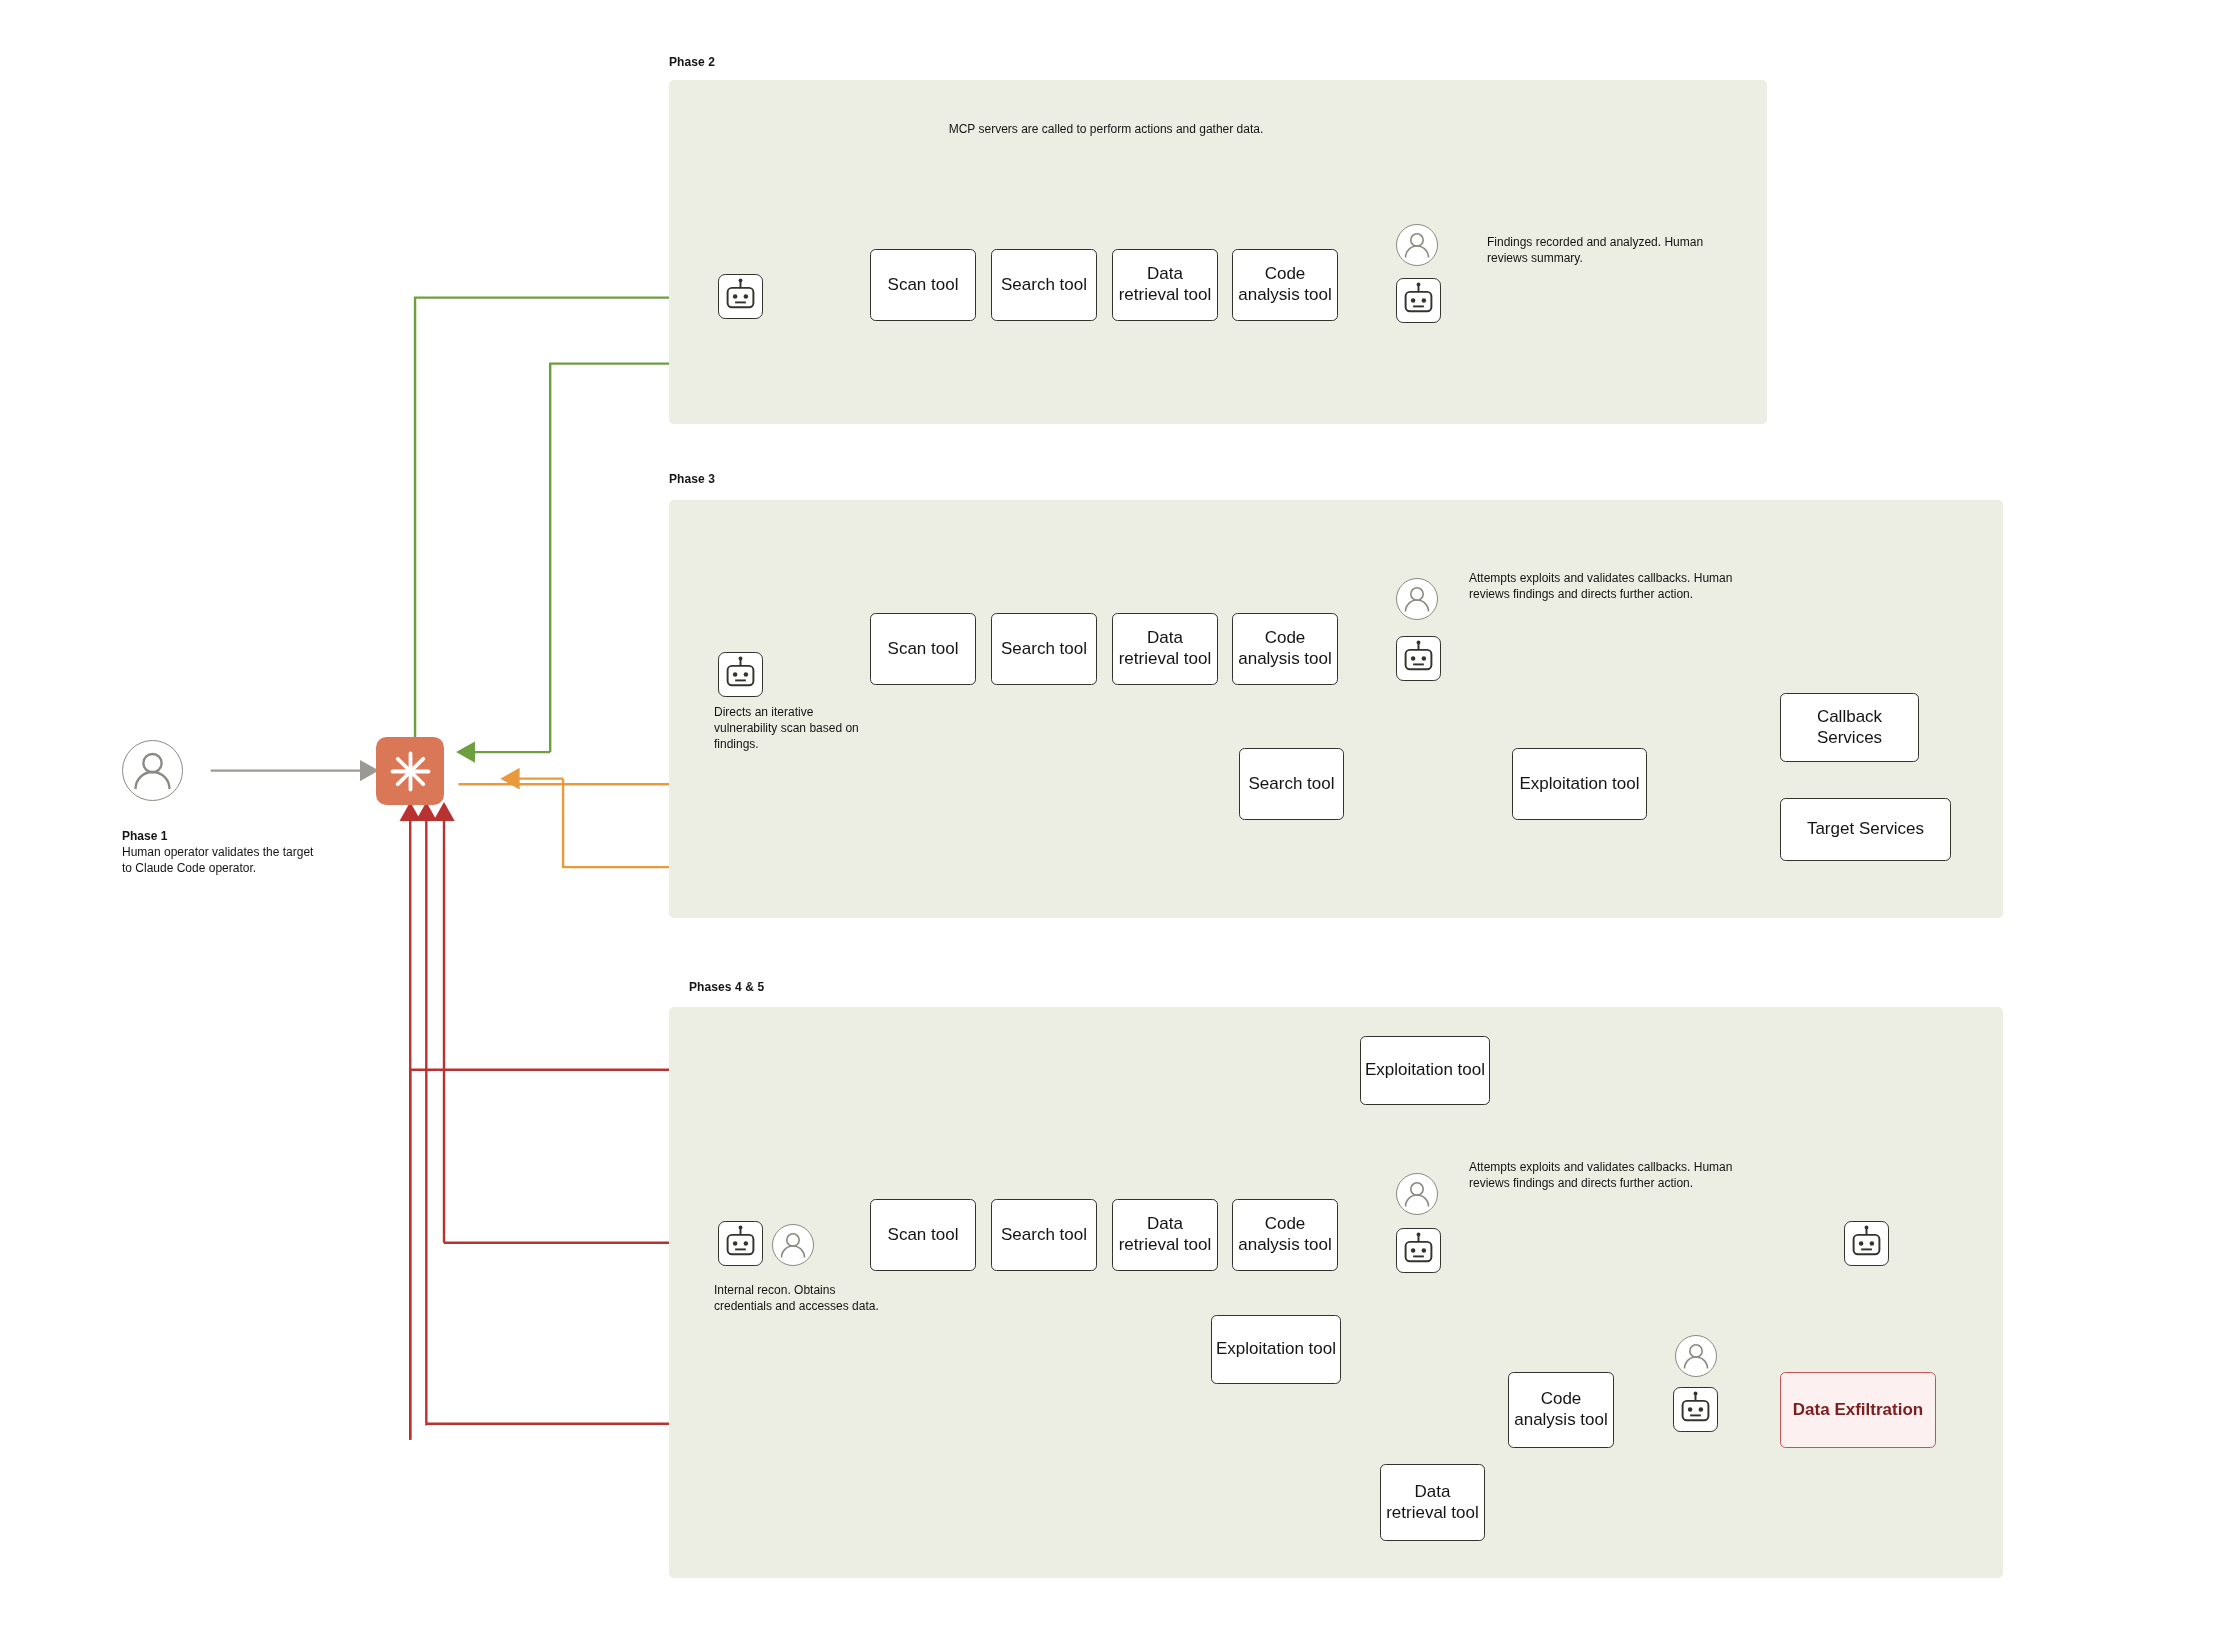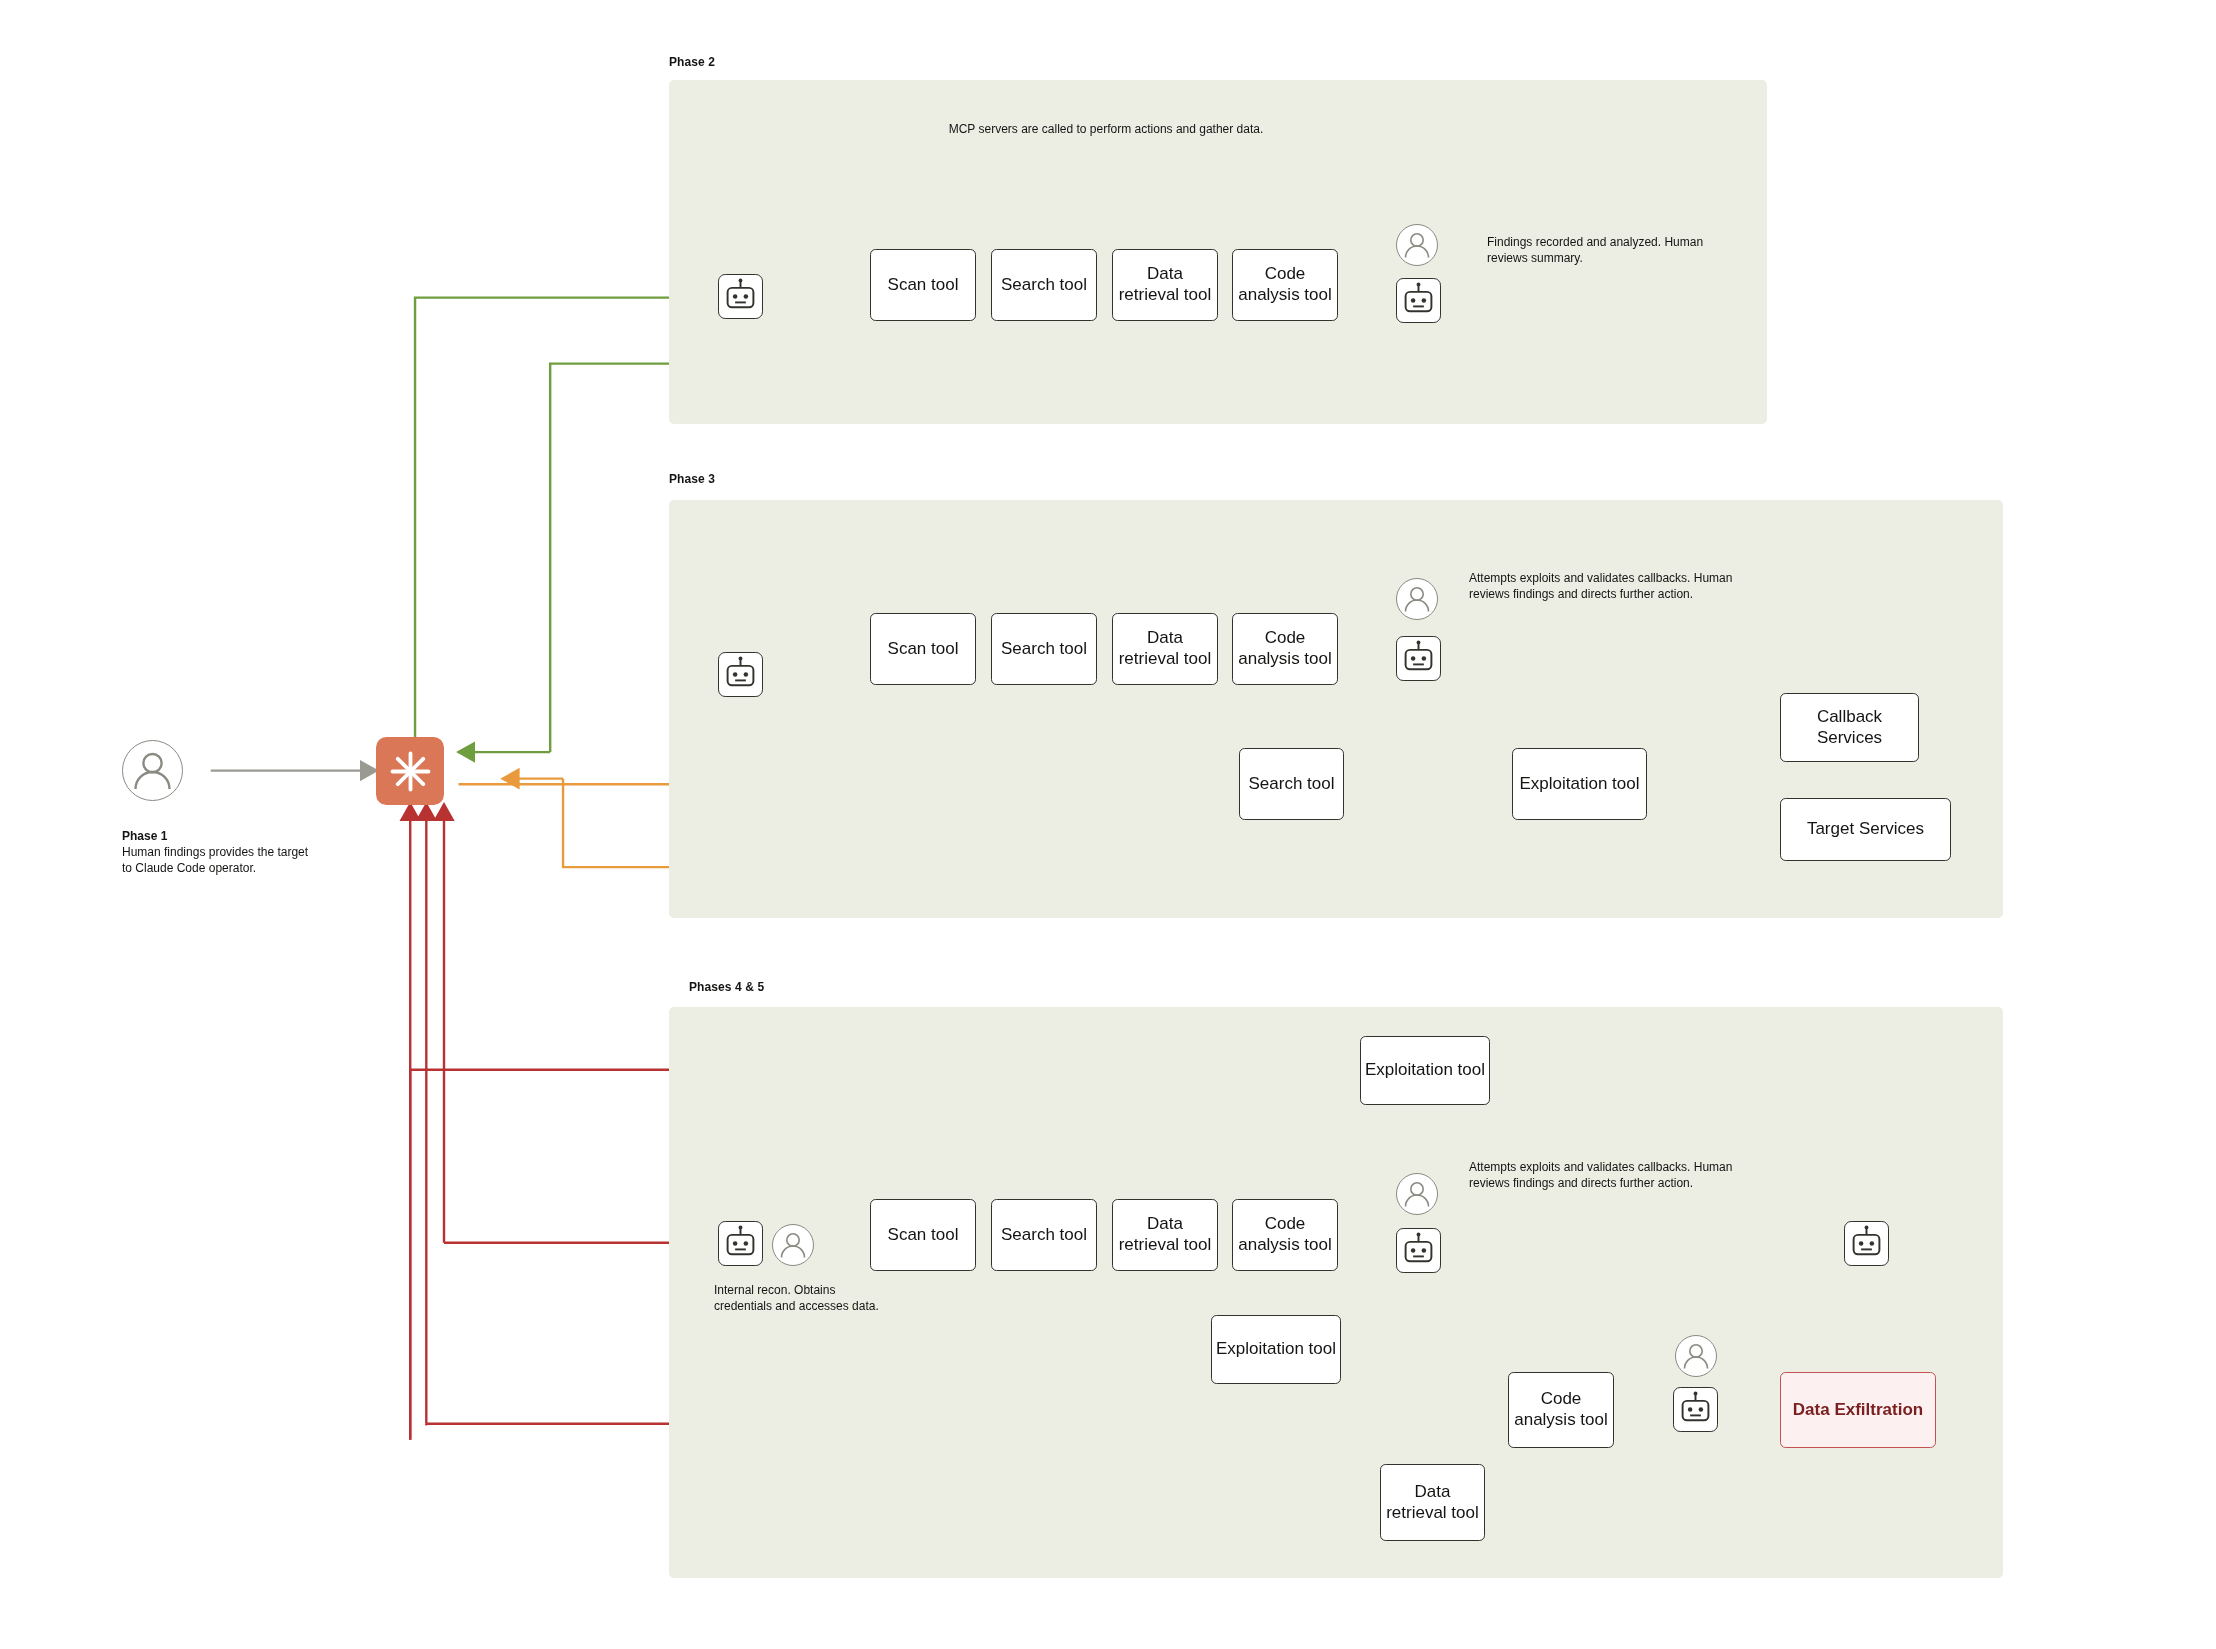--- a/index.html
+++ b/index.html
@@ -183,21 +183,21 @@
   </svg>
 
   <div class="human big" style="left:122px;top:740px;">
     <svg viewBox="0 0 40 40">
         <circle cx="20" cy="15" r="6.2" fill="none" stroke="#8a8a82" stroke-width="1.6"></circle>
         <path d="M8.5 32.5a11.5 11.5 0 0 1 23 0" fill="none" stroke="#8a8a82" stroke-width="1.6"></path>
       </svg>
   </div>
   <div class="note" style="left:122px;top:829px;width:193px;">
     <div class="bold">Phase 1</div>
-    <div>Human findings provides the target to Claude Code operator.</div>
+    <div>Human operator validates the target to Claude Code operator.</div>
   </div>
 
   <div class="claude-logo" style="left:376px;top:737px;">
     <svg viewBox="0 0 40 40">
       <g stroke="#ffffff" stroke-width="3.4" stroke-linecap="round">
         <line x1="20" y1="4" x2="20" y2="36"></line>
         <line x1="4" y1="20" x2="36" y2="20"></line>
         <line x1="8.7" y1="8.7" x2="31.3" y2="31.3"></line>
         <line x1="31.3" y1="8.7" x2="8.7" y2="31.3"></line>
       </g>
@@ -248,20 +248,21 @@
   <div class="bot" style="left:718px;top:652px;">
     <svg viewBox="0 0 40 40">
         <rect x="8" y="12" width="24" height="18" rx="4" fill="none" stroke="#33332e" stroke-width="1.8"></rect>
         <line x1="20" y1="6" x2="20" y2="12" stroke="#33332e" stroke-width="1.8"></line>
         <circle cx="20" cy="5" r="1.8" fill="#33332e"></circle>
         <circle cx="15" cy="20" r="2.1" fill="#33332e"></circle>
         <circle cx="25" cy="20" r="2.1" fill="#33332e"></circle>
         <line x1="15" y1="25.5" x2="25" y2="25.5" stroke="#33332e" stroke-width="1.8"></line>
       </svg>
   </div>
+  <div class="note" style="left:714px;top:705px;width:158px;">Directs an iterative vulnerability scan based on findings.</div>
 
   <div class="tool" style="left:870px;top:613px;width:106px;height:72px;">Scan tool</div>
   <div class="tool" style="left:991px;top:613px;width:106px;height:72px;">Search tool</div>
   <div class="tool" style="left:1112px;top:613px;width:106px;height:72px;">Data retrieval tool</div>
   <div class="tool" style="left:1232px;top:613px;width:106px;height:72px;">Code analysis tool</div>
 
   <div class="human" style="left:1396px;top:578px;">
     <svg viewBox="0 0 40 40">
         <circle cx="20" cy="15" r="6.2" fill="none" stroke="#8a8a82" stroke-width="1.6"></circle>
         <path d="M8.5 32.5a11.5 11.5 0 0 1 23 0" fill="none" stroke="#8a8a82" stroke-width="1.6"></path>

